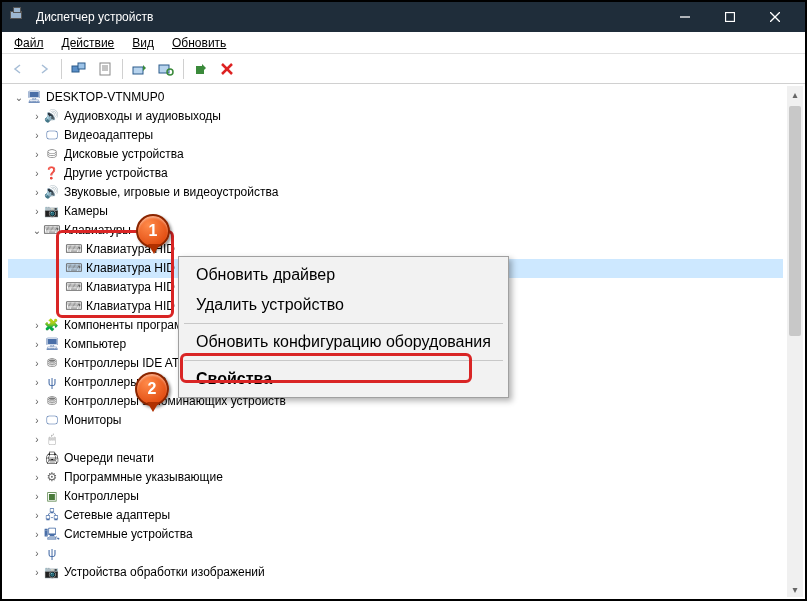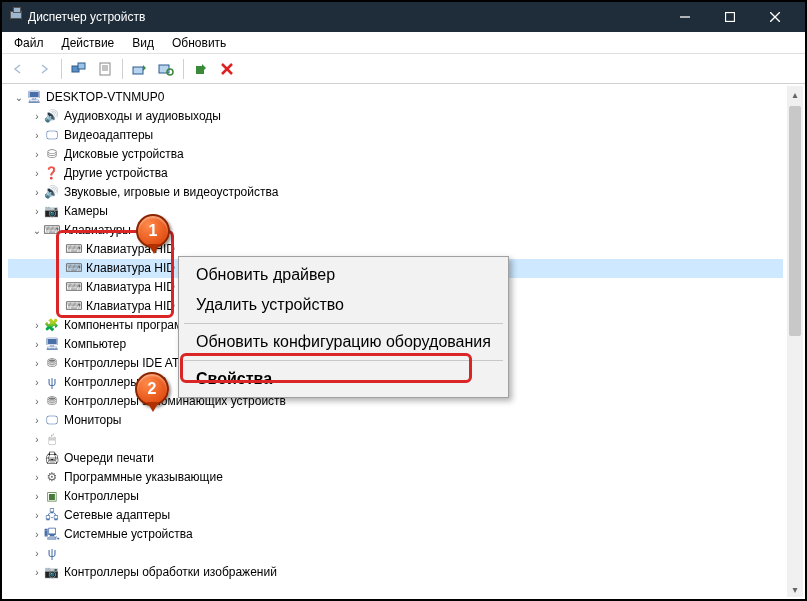--- a/index.html
+++ b/index.html
@@ -15,21 +15,21 @@
   }
   .titlebar {
     background: #1f2d3a;
     color: #fff;
     height: 30px;
     display: flex;
     align-items: center;
     padding: 0 8px;
     justify-content: space-between;
   }
-  .titlebar-left { display: flex; align-items: center; gap: 2px; }
+  .titlebar-left { display: flex; align-items: center; gap: 10px; }
   .title-icon {
     width: 16px; height: 16px;
     display: inline-block;
     position: relative;
   }
   .title-icon::before {
     content:""; position:absolute; left:0; top:2px; width:10px; height:6px;
     background:#9db7d1; border:1px solid #555;
   }
   .title-icon::after{
@@ -38,20 +38,21 @@
   }
   .window-controls { display: flex; gap: 0; }
   .wc { width: 45px; height: 30px; display:flex; align-items:center; justify-content:center; color:#fff; font-size:14px; cursor:default;}
   .menubar {
     background: #fff;
     border-bottom: 1px solid #e0e0e0;
     height: 22px;
     display:flex; align-items:center;
     padding: 0 4px;
     gap: 2px;
+    text-decoration: underline;
   }
   .menu-item { padding: 2px 8px; cursor:default; }
   .toolbar {
     height: 30px;
     border-bottom: 1px solid #d0d0d0;
     display:flex; align-items:center;
     padding: 0 4px;
     gap: 2px;
     background:#fff;
   }
@@ -362,21 +363,21 @@
       <span class="ic c-comp">🖳</span>
       <span>Системные устройства</span>
     </div>
   <div class="node ind1">
       <span class="arrow">›</span>
       <span class="ic c-usb">ψ</span>
     </div>
   <div class="node ind1">
       <span class="arrow">›</span>
       <span class="ic">📷</span>
-      <span>Контроллеры обработки изображений</span>
+      <span>Устройства обработки изображений</span>
     </div>
 </div>
 
 <div class="scrollbar">
   <div class="scroll-arrow" style="top:0">▴</div>
   <div class="scroll-thumb"></div>
   <div class="scroll-arrow" style="bottom:0">▾</div>
 </div>
 
 <div class="context-menu" style="left:176px; top:254px;">

